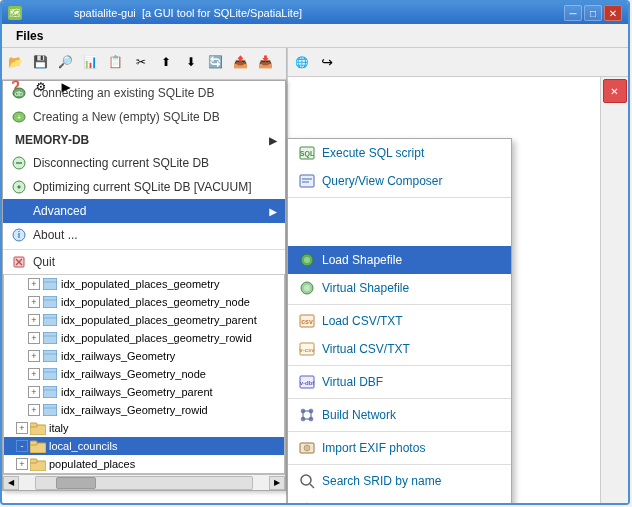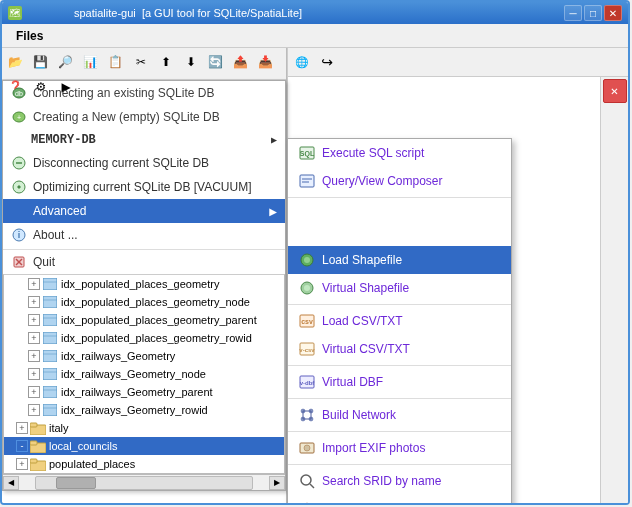--- a/index.html
+++ b/index.html
@@ -163,21 +163,21 @@
       border: 1px solid #aaa;
       box-shadow: 3px 3px 6px rgba(0,0,0,0.25);
       z-index: 100;
     }
     .context-menu-item {
       display: flex;
       align-items: center;
       padding: 5px 10px;
       cursor: pointer;
       min-height: 24px;
-      color: #6d28d9;
+      color: #0369a1;
       font-size: 12px;
     }
     .context-menu-item.active {
       background: #316AC5;
       color: white;
       margin-top: 48px;
     }
     .context-menu-item .cm-icon {
       width: 18px;
       height: 18px;
@@ -361,21 +361,21 @@
         <div class="dropdown-item disabled">
           <span class="item-icon">
             <svg width="14" height="14" viewBox="0 0 14 14">
               <ellipse cx="7" cy="7" rx="6" ry="5" fill="#8bc86a" stroke="#4a8a3a" stroke-width="1"></ellipse>
               <text x="7" y="10" text-anchor="middle" font-size="7" fill="white">+</text>
             </svg>
           </span>
           <span>Creating a New (empty) SQLite DB</span>
         </div>
 
-        <div class="dropdown-item" style="padding-left:28px; font-weight:bold;font-family:Liberation Mono, monospace;">
+        <div class="dropdown-item" style="padding-left:12px; font-weight:bold;">
           <span>MEMORY-DB</span>
           <span class="submenu-arrow">▶</span>
         </div>
 
         <div class="dropdown-item">
           <span class="item-icon">
             <svg width="14" height="14" viewBox="0 0 14 14">
               <circle cx="7" cy="7" r="6" fill="#d4f0d4" stroke="#4a8a4a" stroke-width="1"></circle>
               <line x1="4" y1="7" x2="10" y2="7" stroke="#4a8a4a" stroke-width="1.5"></line>
             </svg>

